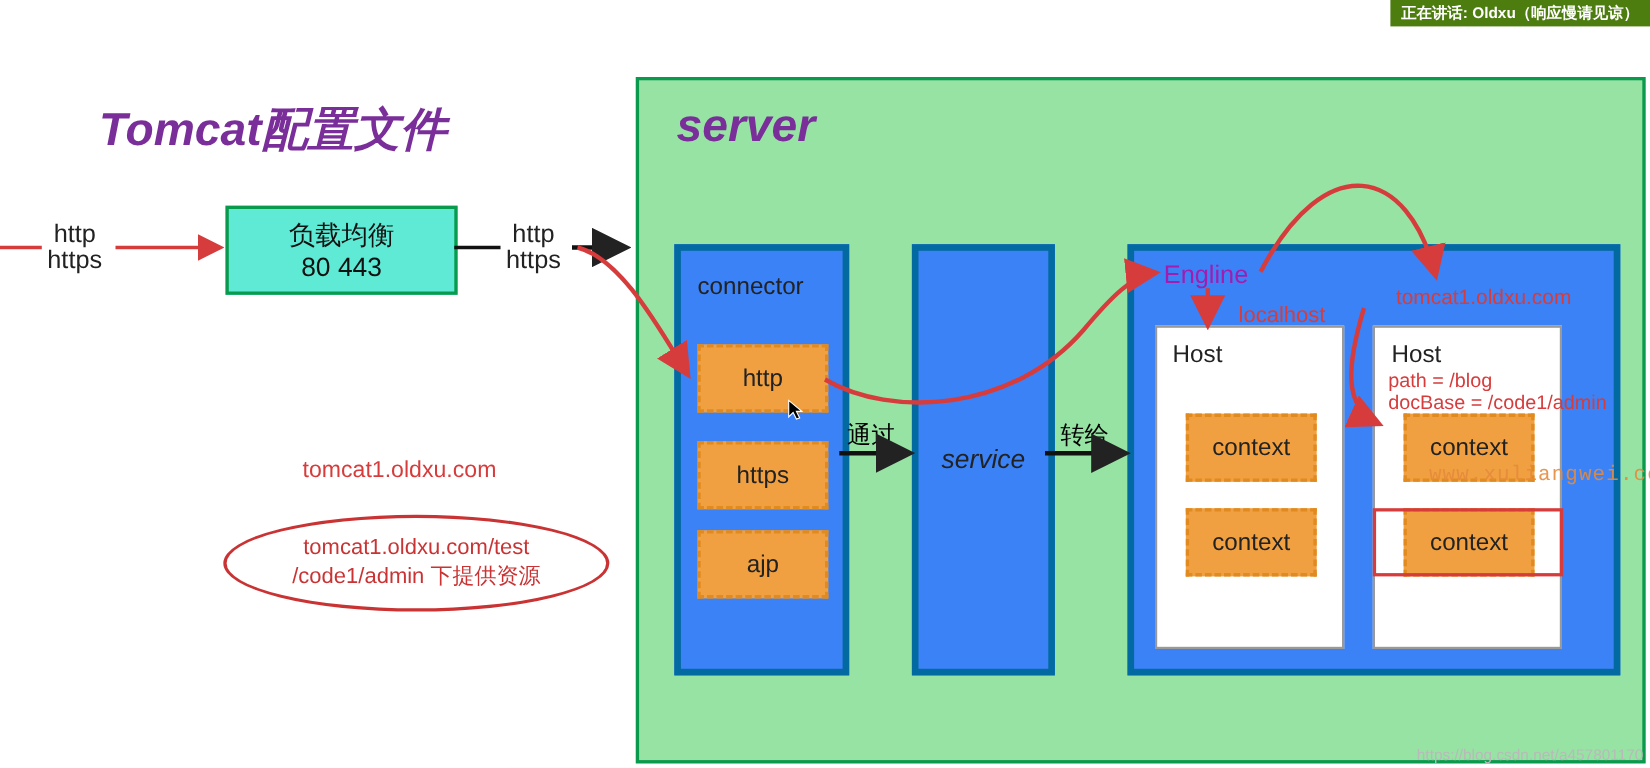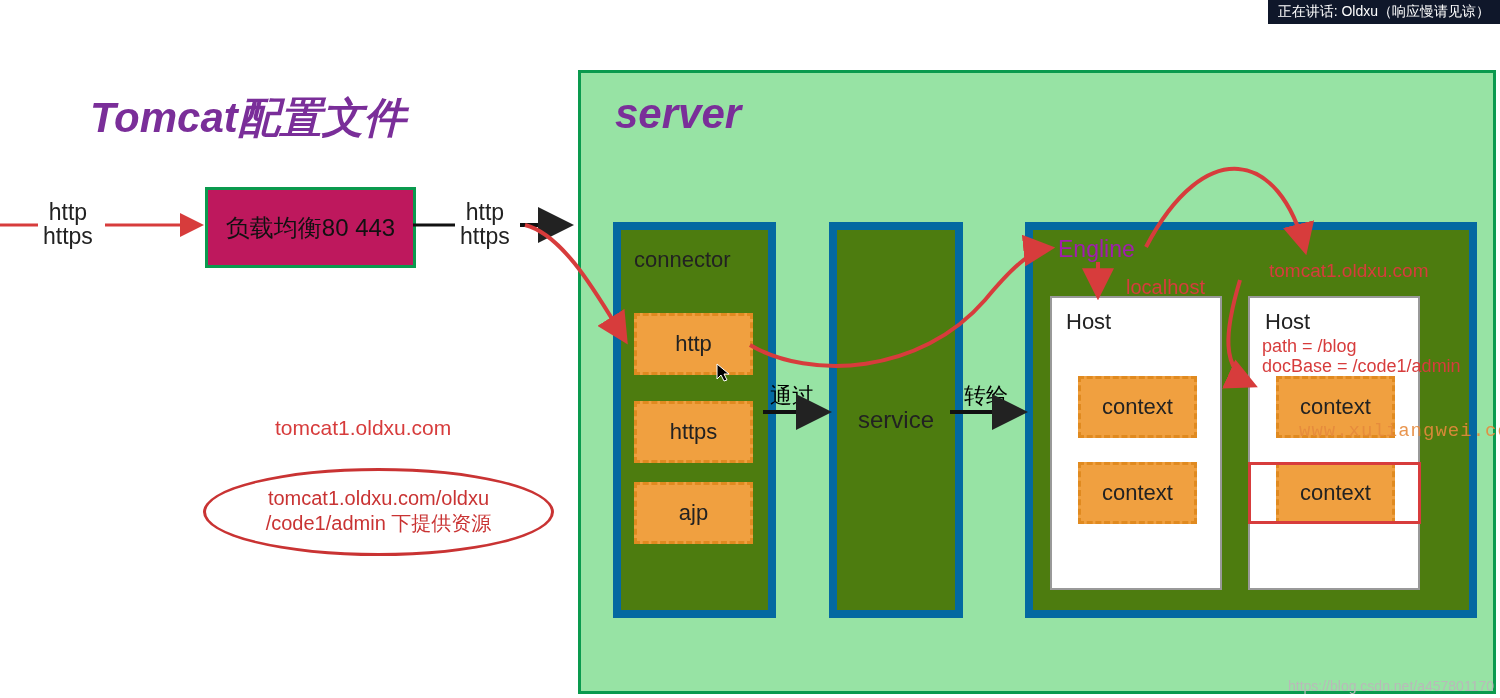--- a/index.html
+++ b/index.html
@@ -1,37 +1,37 @@
 <!DOCTYPE html>
 <html><head>
 <meta charset="utf-8">
 <style>
   html,body{margin:0;padding:0;font-family:"PingFang SC","Microsoft YaHei",sans-serif;background:#fff;}
   #stage{position:relative;width:1500px;height:698px;overflow:hidden;}
 
   
-  .overlay{position:absolute;top:0;right:0;background:#0f172a;color:#fff;font-size:14px;padding:3px 10px;}
+  .overlay{position:absolute;top:0;right:0;background:#4d7c0f;color:#fff;font-size:14px;padding:3px 10px;font-weight:bold;}
 
   
   .title{position:absolute;left:90px;top:90px;font-size:42px;font-style:italic;font-weight:600;color:#7a2e99;}
 
   
   .entry-http{position:absolute;left:43px;top:200px;font-size:23px;color:#222;text-align:center;line-height:24px;}
-  .lb-box{position:absolute;left:205px;top:187px;width:205px;height:75px;border:3px solid #0a9a4e;background:#be185d;display:flex;flex-direction:row;align-items:center;justify-content:center;font-size:24px;color:#111;}
+  .lb-box{position:absolute;left:205px;top:187px;width:205px;height:75px;border:3px solid #0a9a4e;background:#5eead4;display:flex;flex-direction:column;align-items:center;justify-content:center;font-size:24px;color:#111;}
   .mid-http{position:absolute;left:460px;top:200px;font-size:23px;color:#222;text-align:center;line-height:24px;}
 
   .domain-note{position:absolute;left:275px;top:416px;font-size:21px;color:#d73c3c;}
 
   .ellipse{position:absolute;left:203px;top:468px;width:345px;height:82px;border:3px solid #c93333;border-radius:50%;display:flex;flex-direction:column;align-items:center;justify-content:center;font-size:20px;color:#c93333;}
 
   
   .server-box{position:absolute;left:578px;top:70px;width:912px;height:618px;border:3px solid #0a9a4e;background:#97e3a4;}
   .server-title{position:absolute;left:615px;top:90px;font-size:42px;font-style:italic;font-weight:600;color:#7a2e99;}
 
-  .white-box{position:absolute;background:#4d7c0f;border:8px solid #0369a1;}
+  .white-box{position:absolute;background:#3b82f6;border:6px solid #0369a1;font-style:italic;}
 
   
   .connector{left:613px;top:222px;width:147px;height:380px;}
   .conn-title{position:absolute;left:634px;top:247px;font-size:22px;color:#222;font-weight:500;}
   .orange{position:absolute;background:#f0a040;border:3px dashed #e08a20;display:flex;align-items:center;justify-content:center;font-size:22px;color:#222;padding:0;}
   .box-http {left:634px;top:313px;width:113px;height:56px;}
   .box-https{left:634px;top:401px;width:113px;height:56px;}
   .box-ajp  {left:634px;top:482px;width:113px;height:56px;}
 
   
@@ -93,21 +93,21 @@
   </div>
 
   <div class="mid-http">
     <span style="white-space:pre;">http
 https</span>
   </div>
 
   <div class="domain-note">tomcat1.oldxu.com</div>
 
   <div class="ellipse">
-    <div>tomcat1.oldxu.com/oldxu</div>
+    <div>tomcat1.oldxu.com/test</div>
     <div>/code1/admin 下提供资源</div>
   </div>
 
   <div class="server-box"></div>
   <div class="server-title">server</div>
 
   <div class="white-box connector"></div>
   <div class="conn-title">connector</div>
   <div class="orange box-http">
       <span>http</span>

